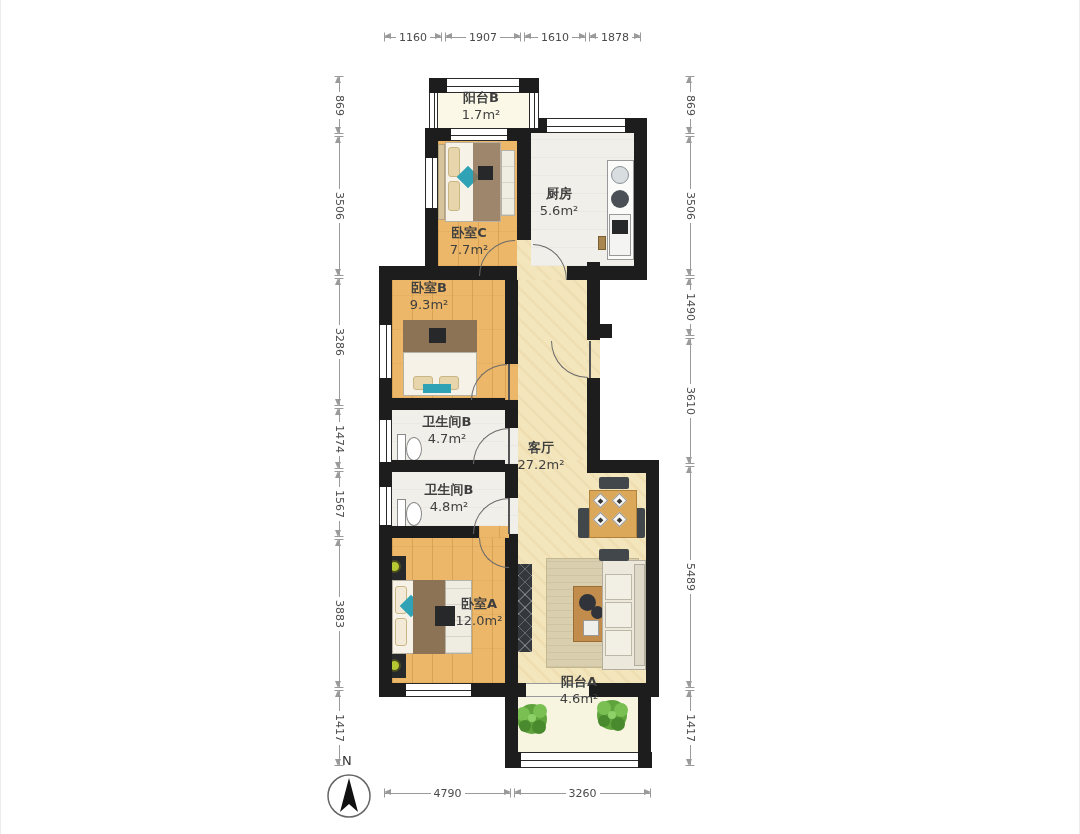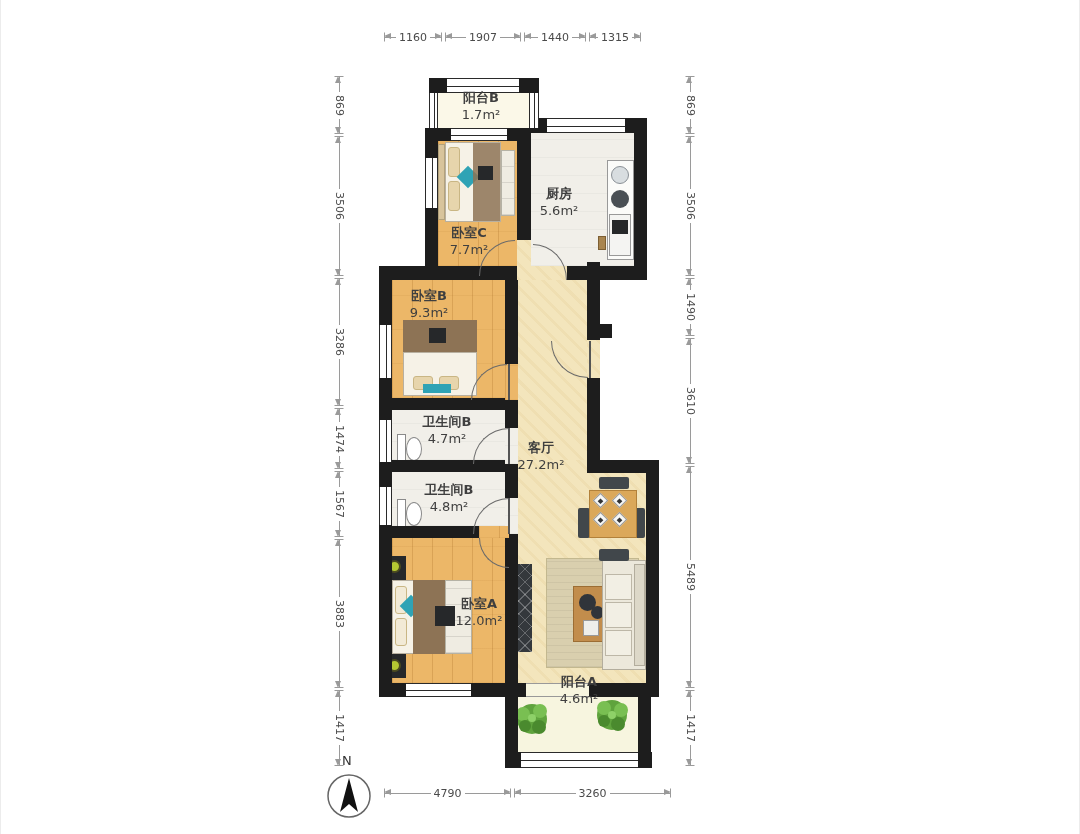--- a/index.html
+++ b/index.html
@@ -255,21 +255,21 @@
     <div class="rl-area">1.7m²</div>
   </div>
   <div class="room-label" style="left:518px;top:186px;width:80px">
     <div class="rl-name">厨房</div>
     <div class="rl-area">5.6m²</div>
   </div>
   <div class="room-label" style="left:428px;top:225px;width:80px">
     <div class="rl-name">卧室C</div>
     <div class="rl-area">7.7m²</div>
   </div>
-  <div class="room-label" style="left:388px;top:288px;width:80px">
+  <div class="room-label" style="left:388px;top:280px;width:80px">
     <div class="rl-name">卧室B</div>
     <div class="rl-area">9.3m²</div>
   </div>
   <div class="room-label" style="left:396px;top:414px;width:100px">
     <div class="rl-name">卫生间B</div>
     <div class="rl-area">4.7m²</div>
   </div>
   <div class="room-label" style="left:398px;top:482px;width:100px">
     <div class="rl-name">卫生间B</div>
     <div class="rl-area">4.8m²</div>
@@ -293,35 +293,35 @@
       <span class="dim-label">1160</span>
       <i class="dl r"></i>
   </div>
   <div class="dim dim-h" style="left:444px;top:30px;width:76px">
     <i class="dl l"></i>
       <span class="dim-label">1907</span>
       <i class="dl r"></i>
   </div>
   <div class="dim dim-h" style="left:523px;top:30px;width:62px">
     <i class="dl l"></i>
-      <span class="dim-label">1440</span>
+      <span class="dim-label">1610</span>
       <i class="dl r"></i>
   </div>
   <div class="dim dim-h" style="left:588px;top:30px;width:52px">
     <i class="dl l"></i>
-      <span class="dim-label">1315</span>
+      <span class="dim-label">1878</span>
       <i class="dl r"></i>
   </div>
 
   <div class="dim dim-h" style="left:383px;top:786px;width:127px">
     <i class="dl l"></i>
       <span class="dim-label">4790</span>
       <i class="dl r"></i>
   </div>
-  <div class="dim dim-h" style="left:513px;top:786px;width:157px">
+  <div class="dim dim-h" style="left:513px;top:786px;width:137px">
     <i class="dl l"></i>
       <span class="dim-label">3260</span>
       <i class="dl r"></i>
   </div>
 
   <div class="dim dim-v" style="left:331px;top:76px;height:58px">
     <i class="dl t"></i>
       <span class="dim-label">869</span>
       <i class="dl b"></i>
   </div>

